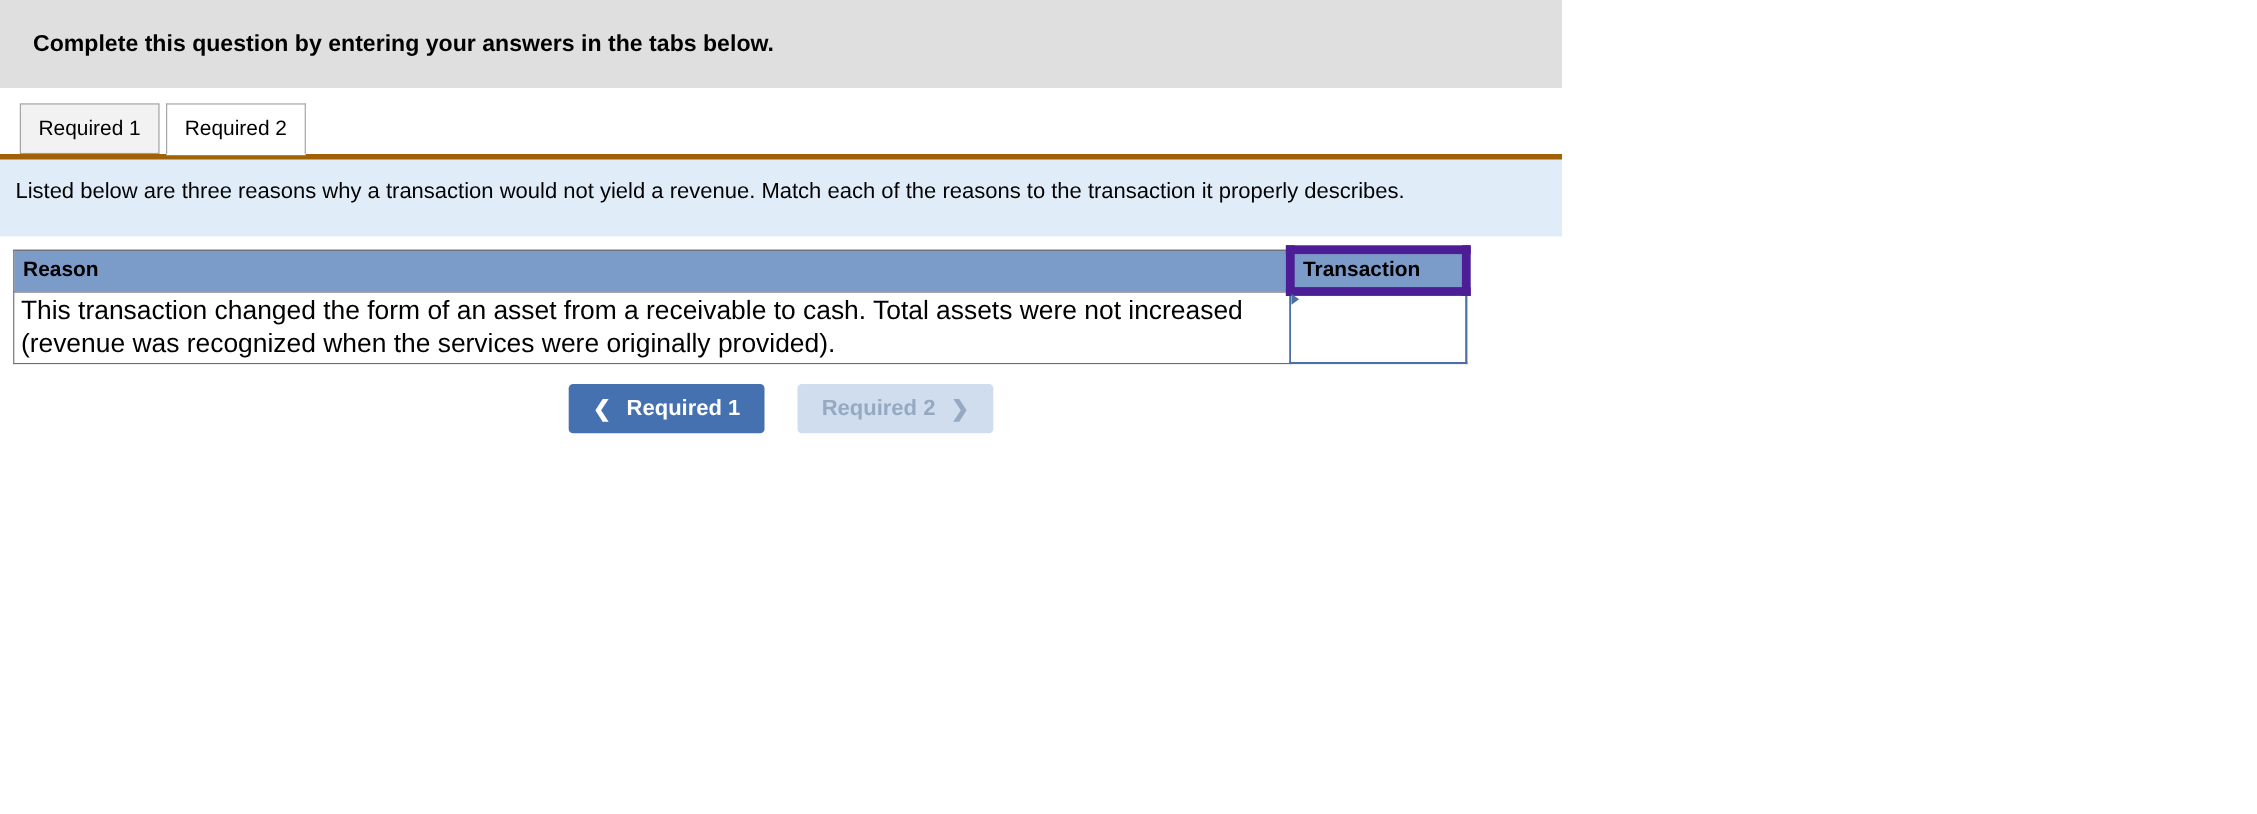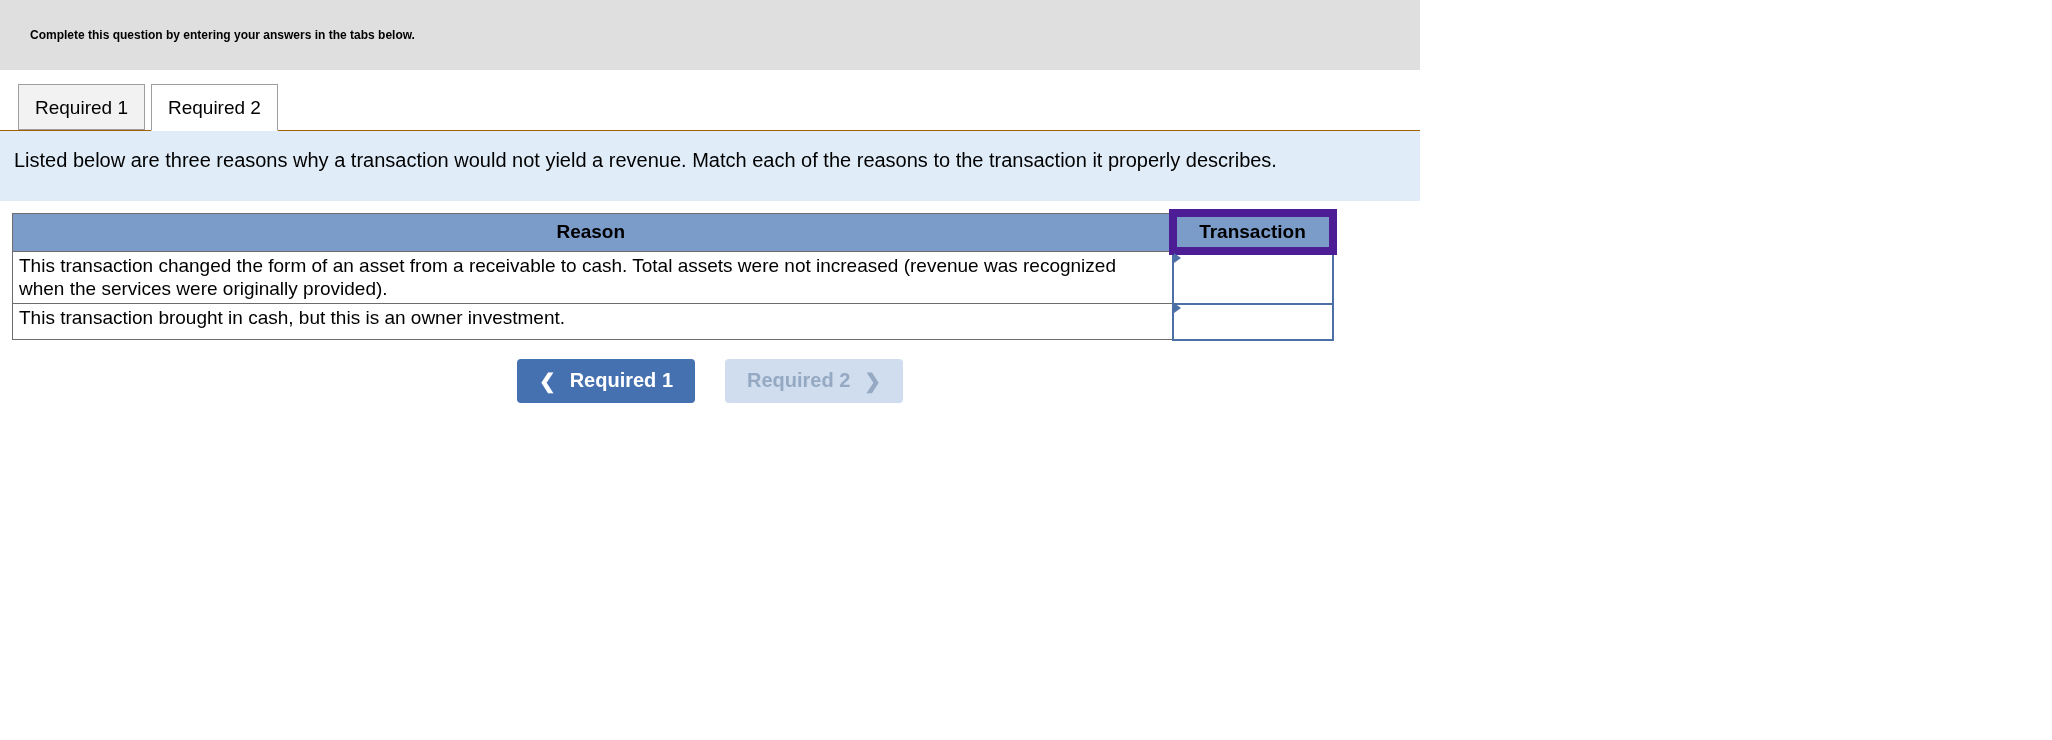--- a/index.html
+++ b/index.html
@@ -11,21 +11,21 @@
     color: #000;
     background: #fff;
   }
   .container {
     width: 1420px;
   }
   .instruction-bar {
     background: #dfdfdf;
     padding: 28px 30px;
     font-weight: bold;
-    font-size: 12px;
+    font-size: 21px;
   }
   .tabs-row {
     display: flex;
     margin: 14px 0 0 18px;
   }
   .tab {
     border: 1px solid #9e9e9e;
     background: #f2f2f2;
     padding: 12px 16px 10px;
     font-size: 19px;
@@ -33,46 +33,46 @@
     cursor: pointer;
     position: relative;
   }
   .tab.active {
     background: #fff;
     border-bottom: 1px solid #fff;
     z-index: 2;
     margin-bottom: -1px;
   }
   .question-body {
-    border-top: 1px solid #a16207;
+    border-top: 5px solid #a16207;
     background: #e0edf9;
     padding: 16px 14px 28px;
     font-size: 20px;
     line-height: 1.3;
   }
   .answer-table {
     border-collapse: collapse;
     margin: 8px 0 0 12px;
     font-size: 19px;
   }
   .answer-table th {
     background: #7b9bc9;
     border: 1px solid #6c6c6c;
     font-weight: bold;
-    text-align: center;
+    text-align: left;
     padding: 4px 8px;
   }
   .answer-table th.trans-head {
     border: 8px solid #4c1d95;
   }
   .answer-table td.reason-cell {
     border: 1px solid #6c6c6c;
     padding: 2px 6px;
     line-height: 1.25;
-    font-size: 19px;
+    font-size: 24px;
     vertical-align: top;
   }
   .answer-table td.input-cell {
     border: 2px solid #4c6fa5;
     padding: 0;
     width: 160px;
     position: relative;
     background: #fff;
   }
   .dropdown-marker {
@@ -161,27 +161,20 @@
       </tr>
     </thead>
     <tbody>
       <tr>
         <td class="reason-cell">This transaction changed the form of an asset from a receivable to cash. Total assets were not increased (revenue was recognized when the services were originally provided).</td>
         <td class="input-cell">
           <span class="dropdown-marker"></span>
           <input class="dropdown-input" value="" style="">
         </td>
       </tr>
-      <tr>
-        <td class="reason-cell">This transaction brought in cash, but this is an owner investment.</td>
-        <td class="input-cell">
-          <span class="dropdown-marker"></span>
-          <input class="dropdown-input" value="" style="">
-        </td>
-      </tr>
     </tbody>
   </table>
 
   <div class="nav-row">
     <button class="nav-btn prev">
       <span class="chev">❮</span>
       <span>Required 1</span>
     </button>
     <button class="nav-btn next">
       <span>Required 2</span>

